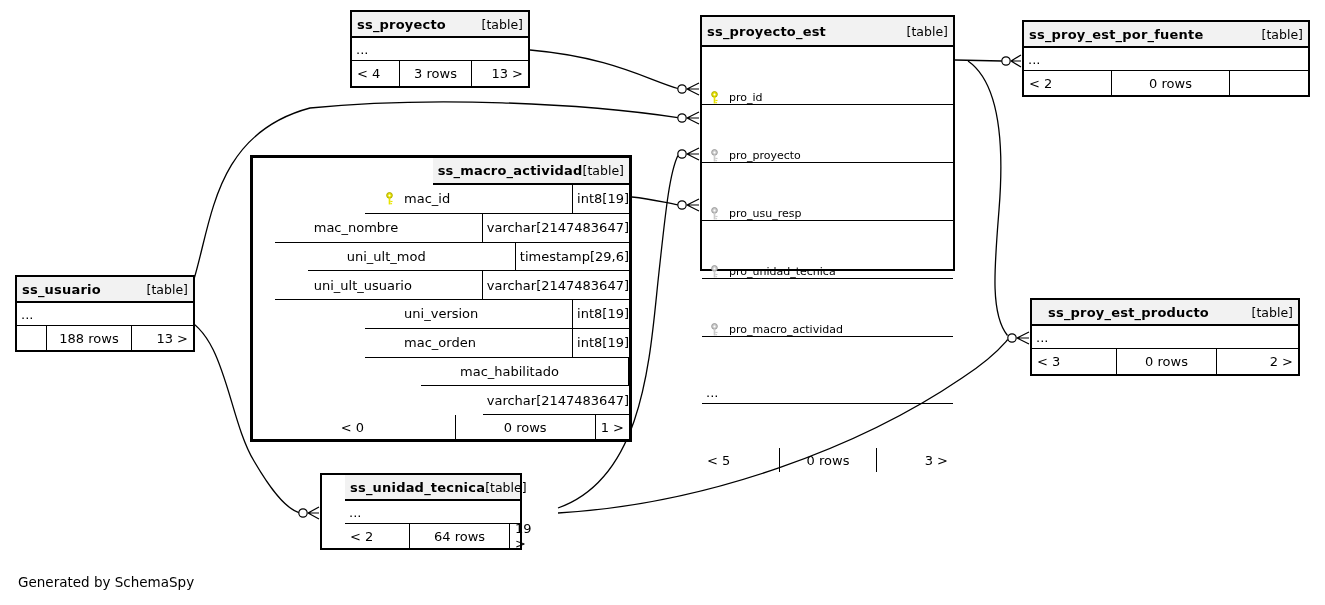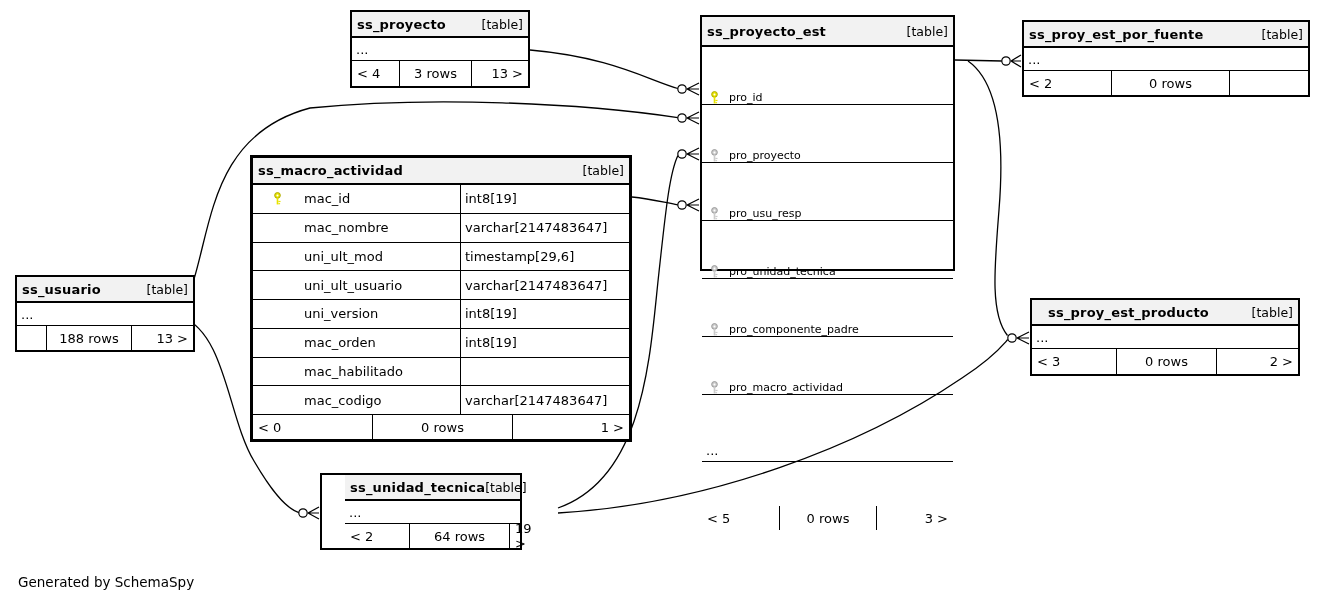--- a/index.html
+++ b/index.html
@@ -6,42 +6,42 @@
   body{
     width:1325px;height:605px;position:relative;background:#ffffff;
     font-family:"DejaVu Sans","Liberation Sans",sans-serif;color:#000;
     overflow:hidden;
   }
   #rels{position:absolute;left:0;top:0;z-index:1;}
   .tbl{
     position:absolute;z-index:2;background:#fff;border:2px solid #000;
     box-sizing:border-box;display:flex;flex-direction:column;
   }
-  .tbl.thick{border-width:3px;}
+  .tbl.thick{border-width:3px;align-items:flex-end;}
   .hd{
     background:#f2f2f2;border-bottom:2px solid #000;flex:0 0 auto;
     display:flex;justify-content:space-between;align-items:center;padding:0 5px;
   }
   .nm{font-weight:bold;font-size:13px;letter-spacing:.2px;}
   .tag{font-size:12.5px;}
   .dots{
     flex:1 1 auto;display:flex;align-items:center;padding:0 4px;
     font-size:13px;border-bottom:1.5px solid #000;
   }
   .ft{display:flex;flex:0 0 auto;align-items:stretch;}
   .ft span{display:flex;align-items:center;font-size:13px;padding:0 5px;box-sizing:border-box;}
   .fl{justify-content:flex-start;border-right:1.5px solid #000;}
   .fc{justify-content:center;border-right:1.5px solid #000;}
   .fr{justify-content:flex-end;flex:1 1 auto;}
   .crow{
     flex:1 1 auto;display:flex;align-items:center;gap:8px;
     padding-left:7px;font-size:11px;border-bottom:1.5px solid #000;box-sizing:border-box;
   }
   .crow2{flex:1 1 auto;display:flex;align-items:stretch;border-bottom:1.5px solid #000;box-sizing:border-box;font-size:13px;}
-  .cname{flex:0 0 208px;display:flex;align-items:center;gap:20px;padding-left:19px;border-right:1.5px solid #000;box-sizing:border-box;}
+  .cname{flex:0 0 208px;display:flex;align-items:center;gap:8px;padding-left:19px;border-right:1.5px solid #000;box-sizing:border-box;}
   .ctype{flex:1 1 auto;display:flex;align-items:center;padding-left:4px;}
   .kslot{flex:0 0 12px;width:12px;display:flex;align-items:center;}
   .note{position:absolute;left:18px;top:574px;font-size:13.5px;z-index:2;}
   
   #t-proyecto  {left:350px; top:10px;  width:180px; height:78px;}
   #t-proyecto .hd{height:24px;} #t-proyecto .ft{height:25px;}
   #t-proyestest{left:700px; top:15px;  width:255px; height:256px;gap:44px;}
   #t-proyestest .hd{height:28px;} #t-proyestest .dots{flex:0 0 22px;} #t-proyestest .ft{height:24px;}
   #t-porfuente {left:1022px;top:20px;  width:288px; height:77px;}
   #t-porfuente .hd{height:24px;} #t-porfuente .ft{height:24px;}
@@ -169,32 +169,20 @@
   <div class="crow">
     <span class="kslot">
         <svg class="keyicon" viewBox="0 0 12 14" width="11" height="13">
           <circle class="kf ks" cx="6" cy="3.6" r="3.1" stroke-width="1" fill="#cbcbcb" stroke="#979797"></circle>
           <circle cx="6" cy="3.6" r="1.1" fill="#fff"></circle>
           <rect class="kf" x="5.1" y="6.2" width="1.8" height="7.3" fill="#cbcbcb"></rect>
           <rect class="kf" x="6.9" y="9.6" width="2.4" height="1.3" fill="#cbcbcb"></rect>
           <rect class="kf" x="6.9" y="12" width="1.9" height="1.3" fill="#cbcbcb"></rect>
         </svg>
       </span>
-    <span>pro_componente_padre</span>
-  </div>
-  <div class="crow">
-    <span class="kslot">
-        <svg class="keyicon" viewBox="0 0 12 14" width="11" height="13">
-          <circle class="kf ks" cx="6" cy="3.6" r="3.1" stroke-width="1" fill="#cbcbcb" stroke="#979797"></circle>
-          <circle cx="6" cy="3.6" r="1.1" fill="#fff"></circle>
-          <rect class="kf" x="5.1" y="6.2" width="1.8" height="7.3" fill="#cbcbcb"></rect>
-          <rect class="kf" x="6.9" y="9.6" width="2.4" height="1.3" fill="#cbcbcb"></rect>
-          <rect class="kf" x="6.9" y="12" width="1.9" height="1.3" fill="#cbcbcb"></rect>
-        </svg>
-      </span>
     <span>pro_macro_actividad</span>
   </div>
   <div class="dots">...</div>
   <div class="ft">
     <span class="fl" style="flex:0 0 78px">&lt; 5</span>
     <span class="fc" style="flex:0 0 97px">0 rows</span>
     <span class="fr">3 &gt;</span>
   </div>
 </div>
 
@@ -266,24 +254,20 @@
       </span>
     <span class="ctype">int8[19]</span>
   </div>
   <div class="crow2">
     <span class="cname">
         <span class="kslot"></span>
         <span>mac_habilitado</span>
       </span>
   </div>
   <div class="crow2">
-    <span class="cname">
-        <span class="kslot"></span>
-        <span>mac_codigo</span>
-      </span>
     <span class="ctype">varchar[2147483647]</span>
   </div>
   <div class="ft">
     <span class="fl" style="flex:0 0 120px">&lt; 0</span>
     <span class="fc" style="flex:0 0 140px">0 rows</span>
     <span class="fr">1 &gt;</span>
   </div>
 </div>
 
 <div class="tbl" id="t-usuario">

